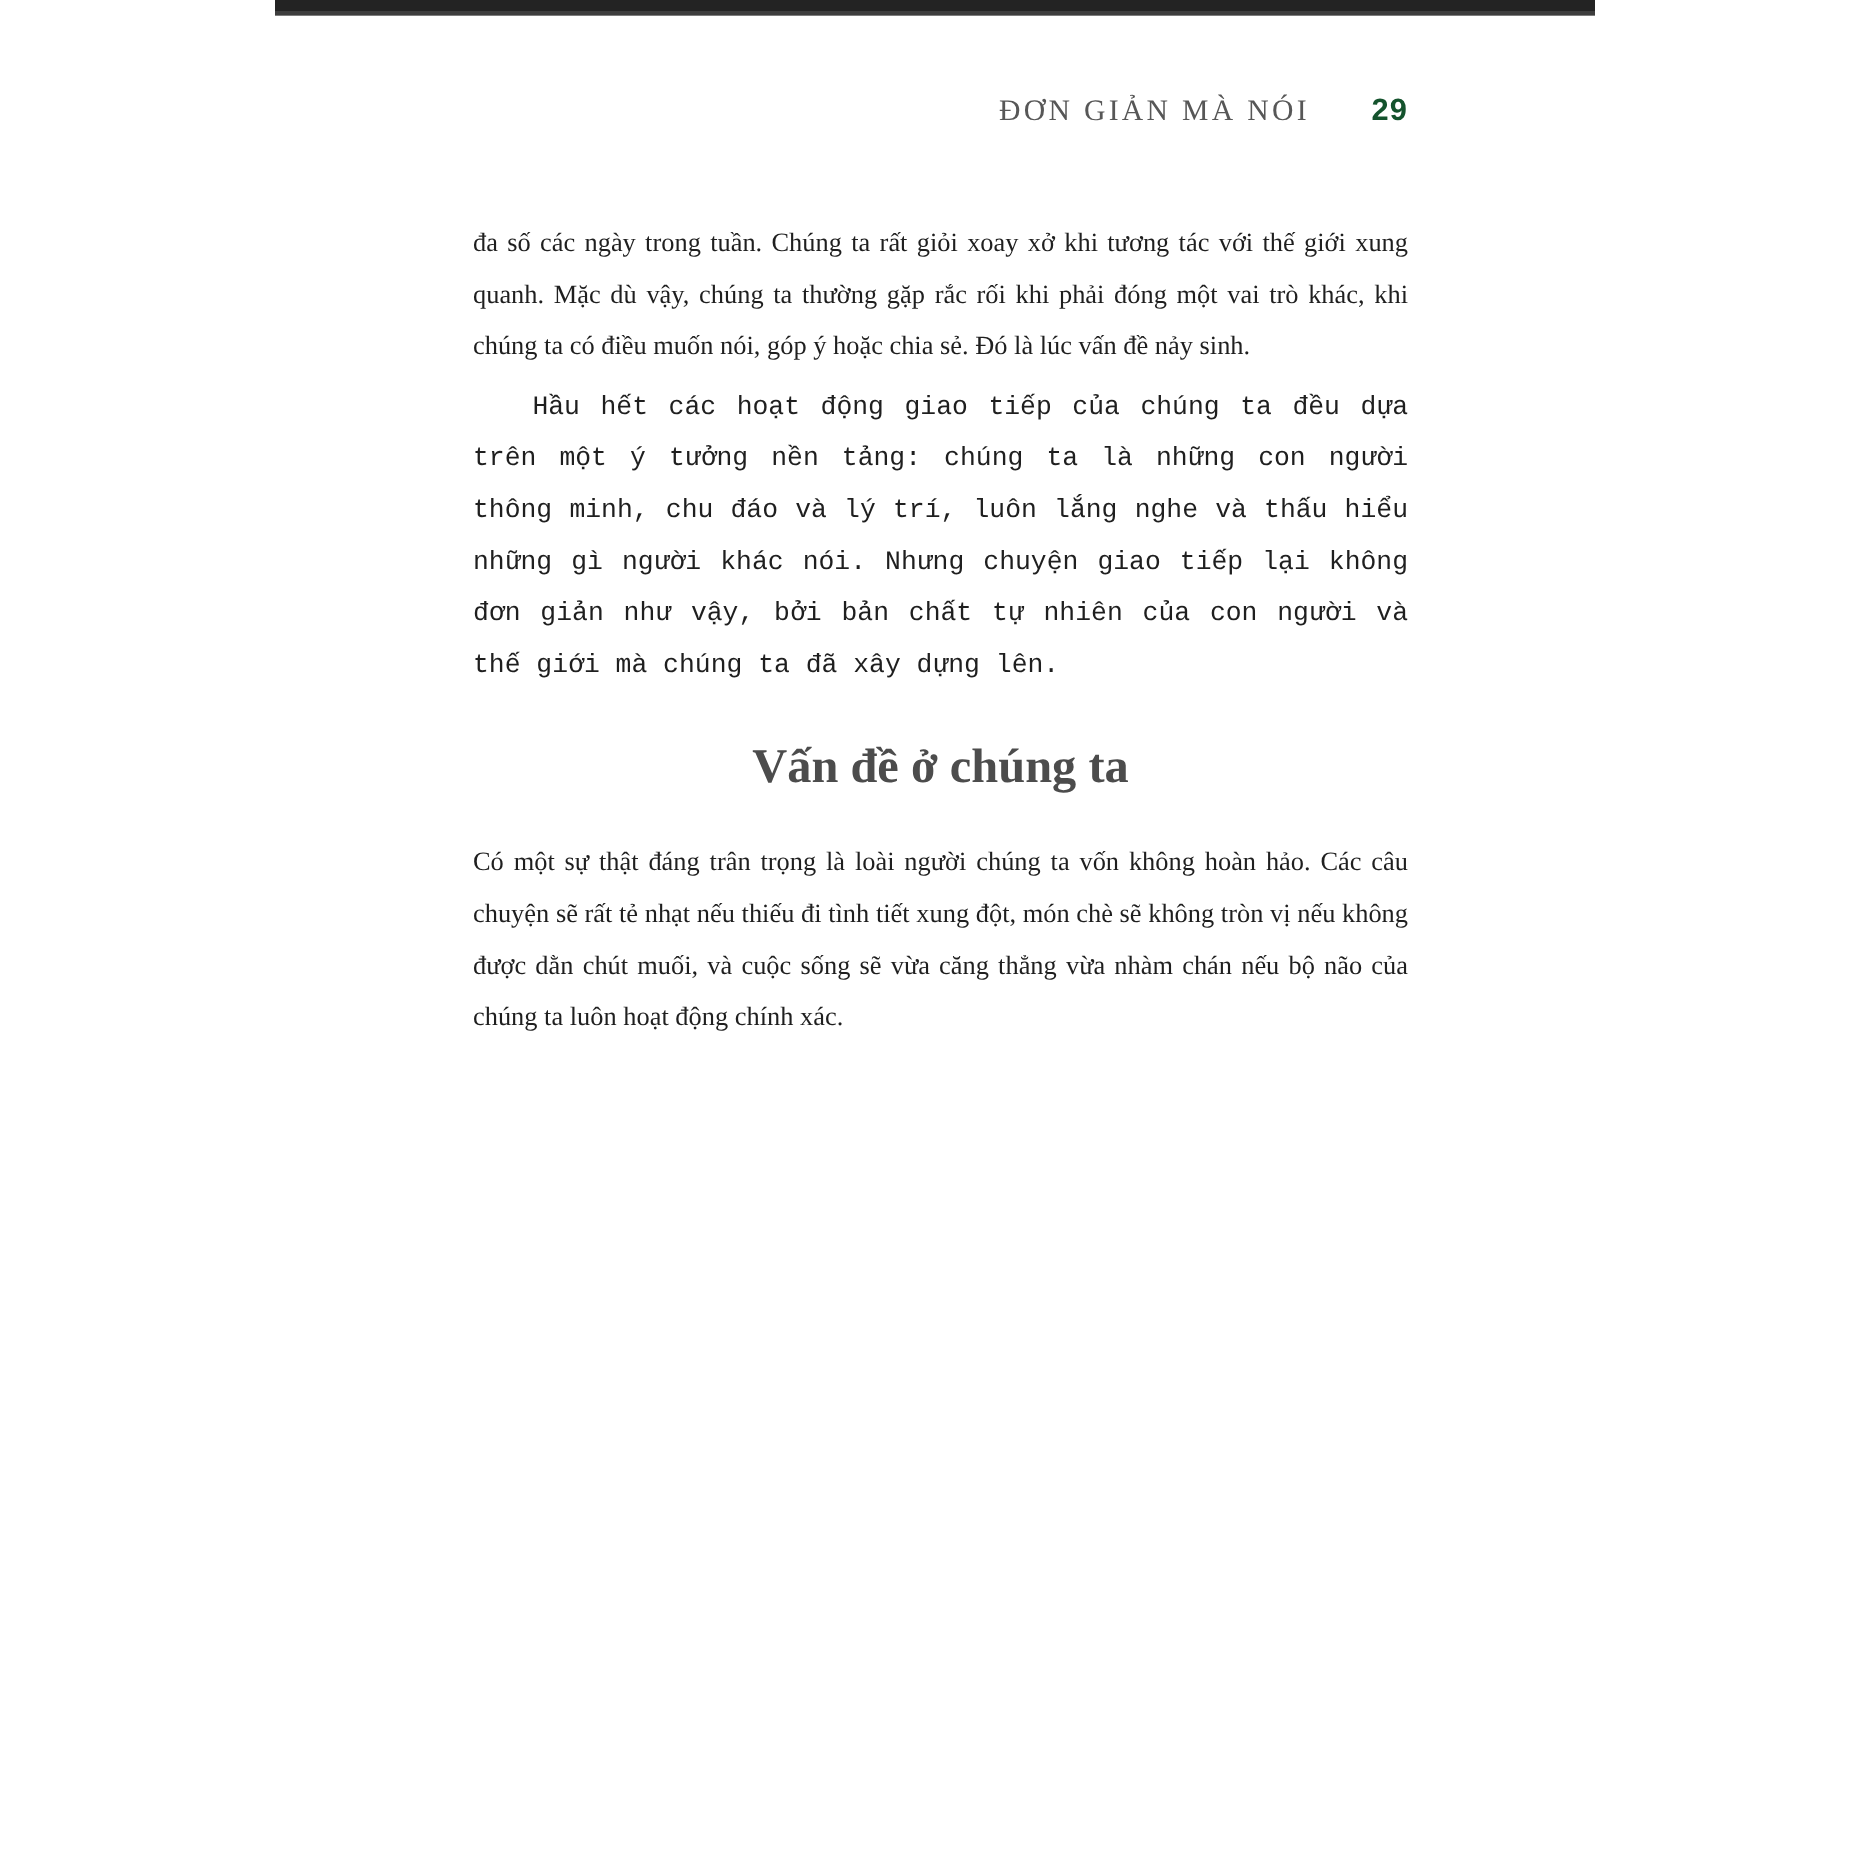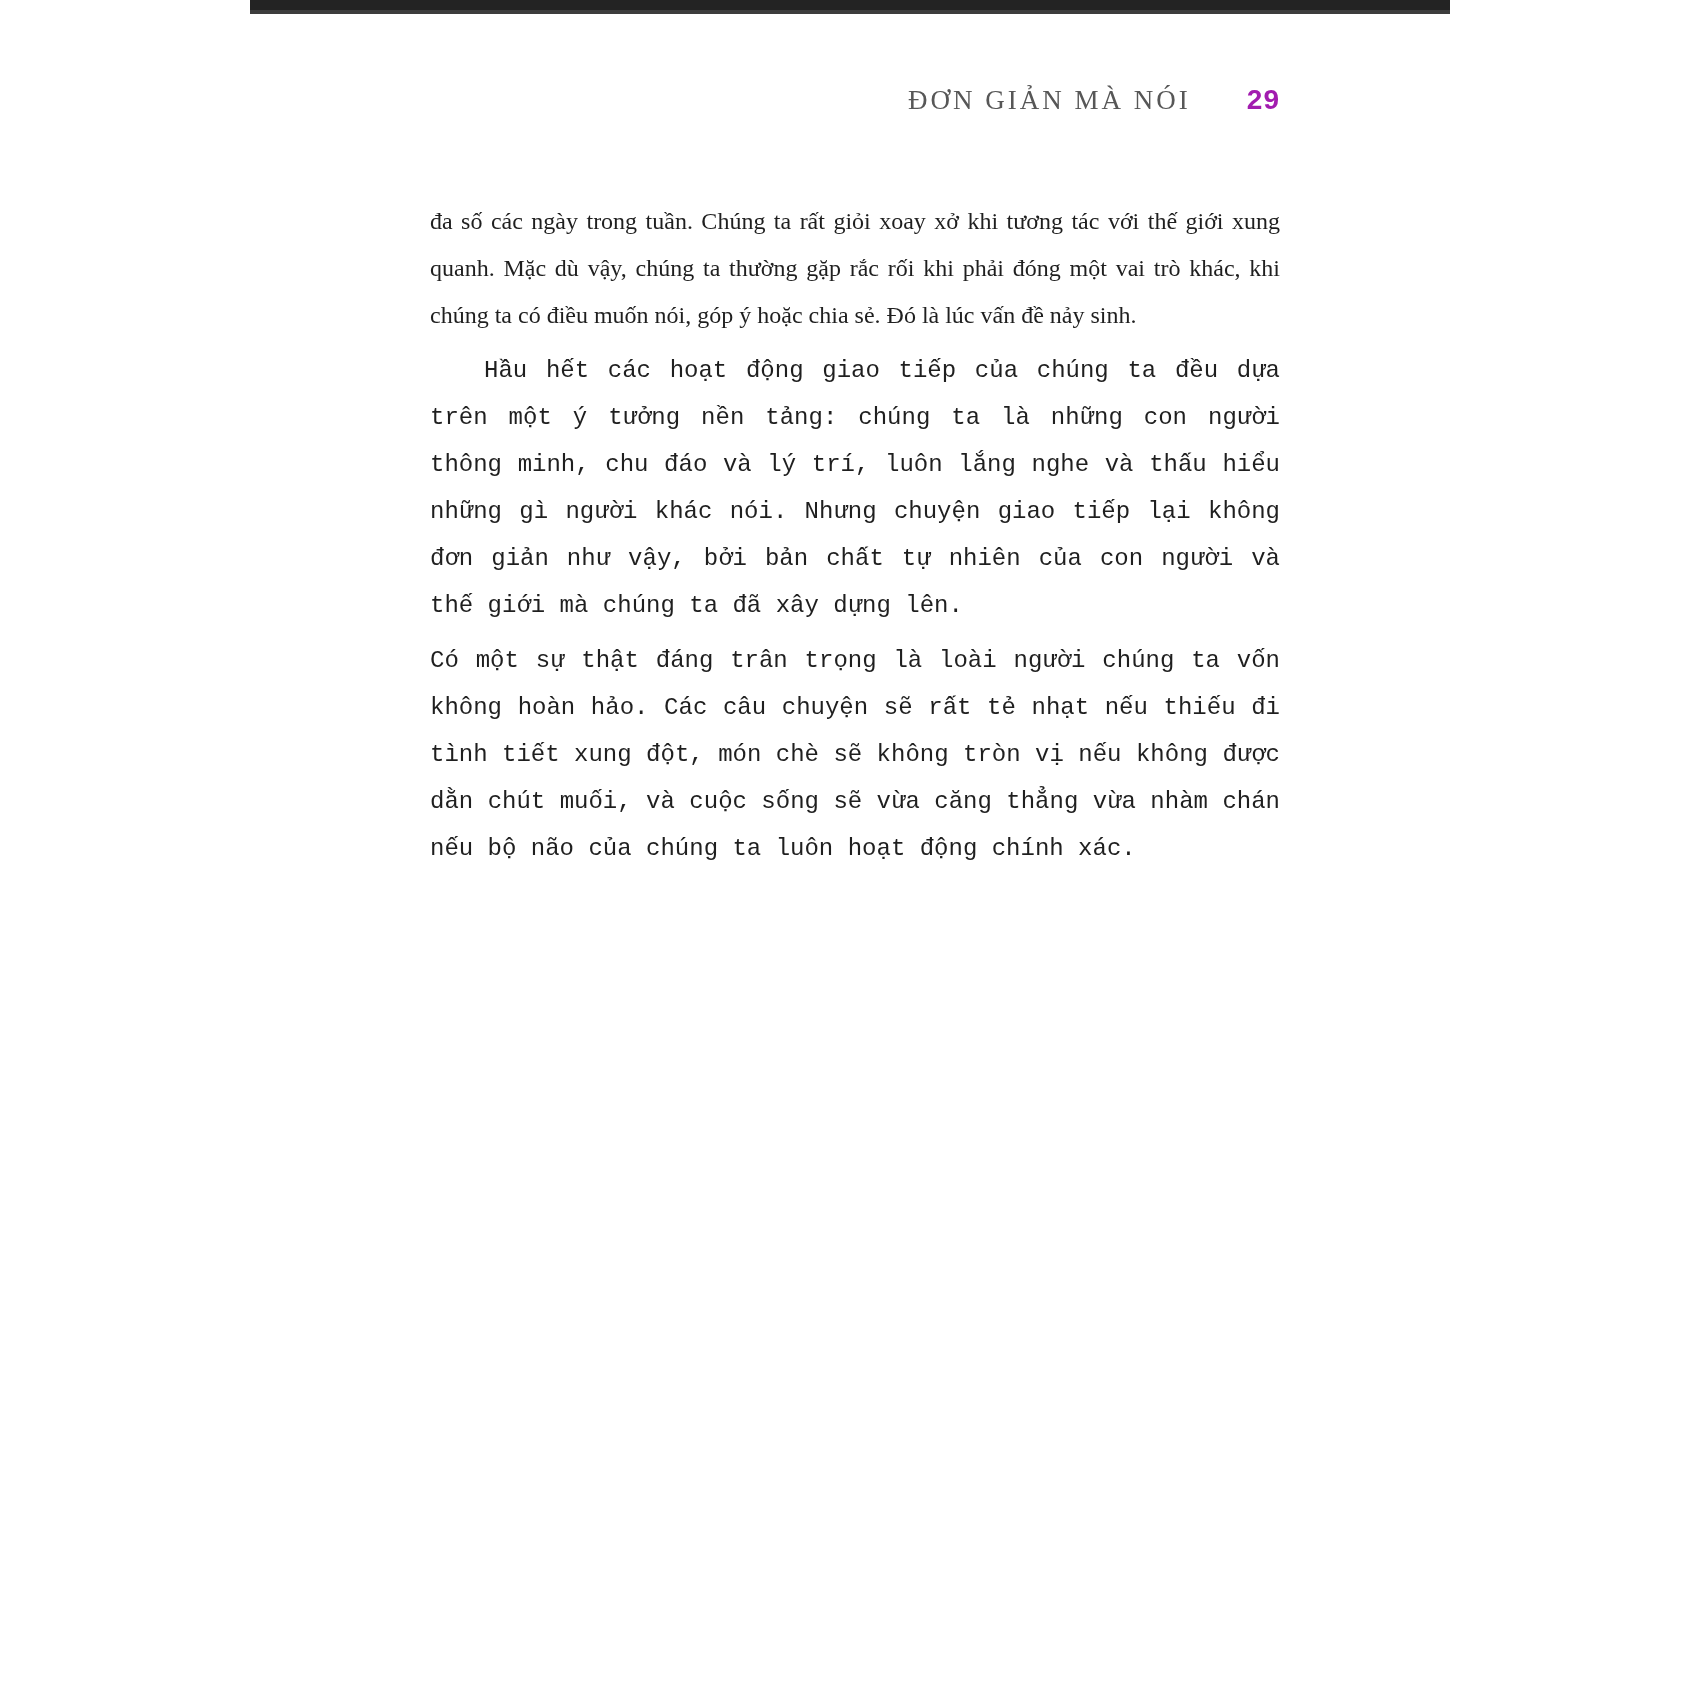--- a/index.html
+++ b/index.html
@@ -40,21 +40,21 @@
   .running-title {
     font-family: "Liberation Serif", serif;
     font-size: 27px;
     letter-spacing: 3px;
     color: #575757;
   }
   .page-number {
     font-family: "Liberation Sans", sans-serif;
     font-size: 28px;
     font-weight: 600;
-    color: #a21caf;
+    color: #14532d;
     letter-spacing: 1px;
   }
   .body-text {
     margin-top: 78px;
   }
   .para {
     margin: 0;
     font-size: 24px;
     line-height: 47px;
     color: #1f1f1f;
@@ -93,18 +93,19 @@
     <span class="page-number">29</span>
   </div>
 
   <div class="body-text">
 
     <p class="para">đa số các ngày trong tuần. Chúng ta rất giỏi xoay xở khi tương tác với thế giới xung quanh. Mặc dù vậy, chúng ta thường gặp rắc rối khi phải đóng một vai trò khác, khi chúng ta có điều muốn nói, góp ý hoặc chia sẻ. Đó là lúc vấn đề nảy sinh.</p>
 
     <p class="para indent">Hầu hết các hoạt động giao tiếp của chúng ta đều dựa trên một ý tưởng nền tảng: chúng ta là những con người thông minh, chu đáo và lý trí, luôn lắng nghe và thấu hiểu những gì người khác nói. Nhưng chuyện giao tiếp lại không đơn giản như vậy, bởi bản chất tự nhiên của con người và thế giới mà chúng ta đã xây dựng lên.</p>
 
 
+    <h2 class="section-heading">Vấn đề ở chúng ta</h2>
 
     <p class="para">Có một sự thật đáng trân trọng là loài người chúng ta vốn không hoàn hảo. Các câu chuyện sẽ rất tẻ nhạt nếu thiếu đi tình tiết xung đột, món chè sẽ không tròn vị nếu không được dằn chút muối, và cuộc sống sẽ vừa căng thẳng vừa nhàm chán nếu bộ não của chúng ta luôn hoạt động chính xác.</p>
 
 
   </div>
 </div>
 
 </body></html>

